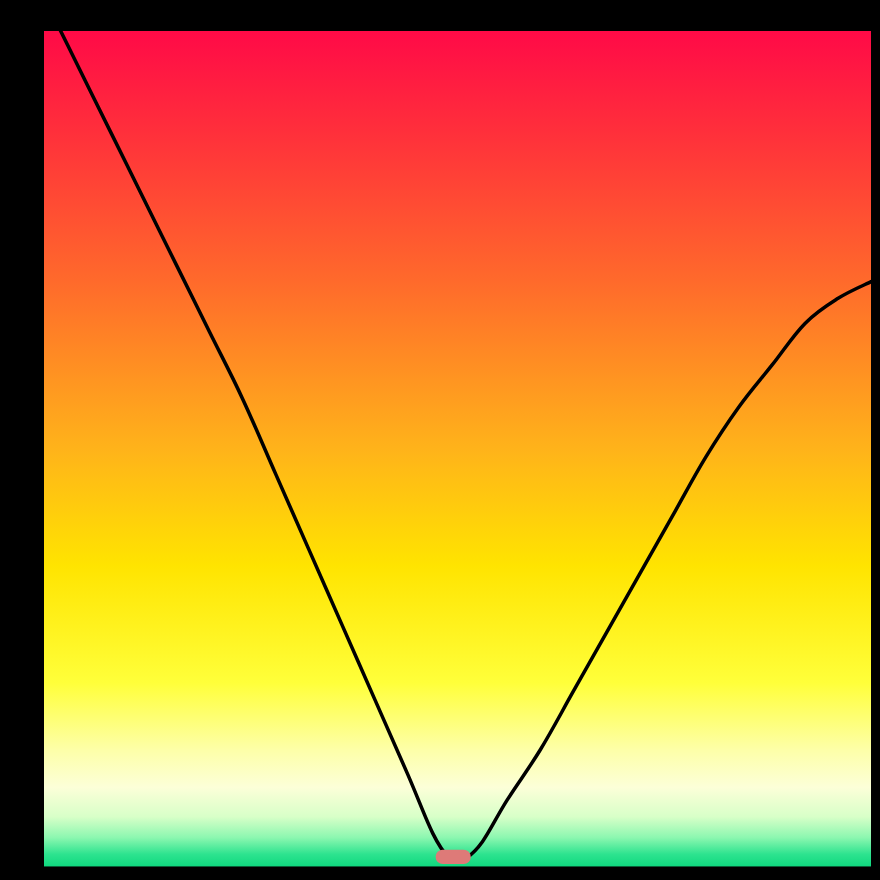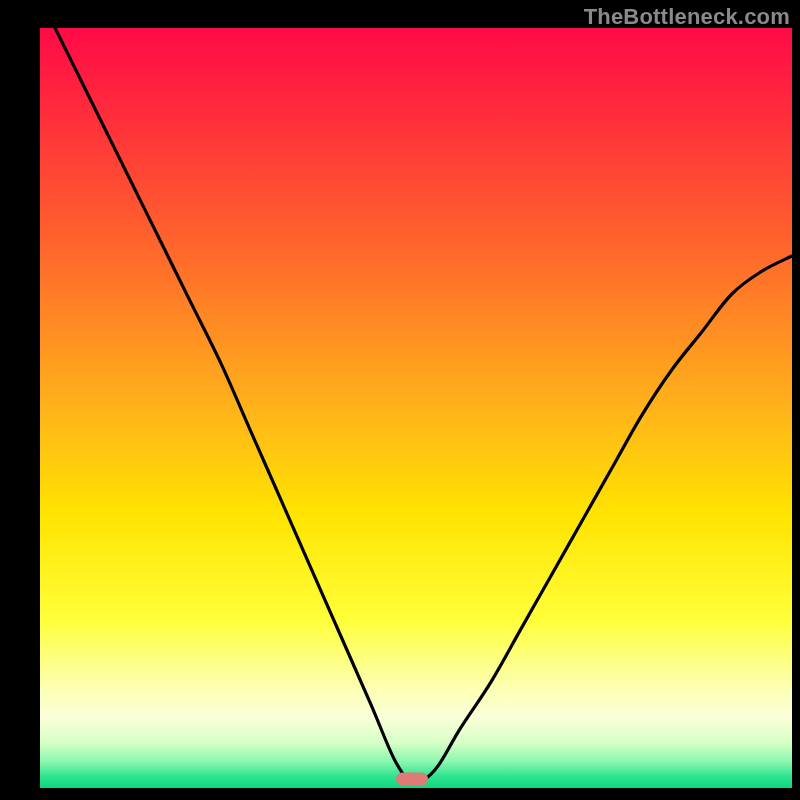--- a/index.html
+++ b/index.html
@@ -78,15 +78,14 @@
     </svg>
 
     <svg class="curve" viewBox="0 0 752 760" preserveAspectRatio="none" width="752" height="760">
       <path id="curve-path" d="M 0 -30.399999999999977 C 5.41 -19.46, 19.25 8.51, 30.08 30.40 C 40.91 52.29, 49.33 69.31, 60.16 91.20 C 70.99 113.09, 79.41 130.11, 90.24 152.00 C 101.07 173.89, 109.49 190.91, 120.32 212.80 C 131.15 234.69, 139.57 251.71, 150.40 273.60 C 161.23 295.49, 169.65 311.14, 180.48 334.40 C 191.31 357.66, 199.73 378.18, 210.56 402.80 C 221.39 427.42, 229.81 446.58, 240.64 471.20 C 251.47 495.82, 259.89 514.98, 270.72 539.60 C 281.55 564.22, 289.97 583.38, 300.80 608.00 C 311.63 632.62, 321.40 654.51, 330.88 676.40 C 340.36 698.29, 346.67 715.92, 353.44 729.60 C 360.21 743.28, 364.42 748.30, 368.48 752.40 C 372.54 756.50, 373.29 752.40, 376.00 752.40 C 378.71 752.40, 379.46 755.14, 383.52 752.40 C 387.58 749.66, 391.79 746.78, 398.56 737.20 C 405.33 727.62, 411.64 714.25, 421.12 699.20 C 430.60 684.15, 440.37 671.38, 451.20 653.60 C 462.03 635.82, 470.45 619.55, 481.28 600.40 C 492.11 581.25, 500.53 566.35, 511.36 547.20 C 522.19 528.05, 530.61 513.15, 541.44 494.00 C 552.27 474.85, 560.69 459.95, 571.52 440.80 C 582.35 421.65, 590.77 405.38, 601.60 387.60 C 612.43 369.82, 620.85 357.05, 631.68 342.00 C 642.51 326.95, 650.93 317.68, 661.76 304.00 C 672.59 290.32, 681.01 276.94, 691.84 266.00 C 702.67 255.06, 711.09 250.04, 721.92 243.20 C 732.75 236.36, 746.59 230.74, 752.00 228.00" fill="none" stroke="#000" stroke-width="3.2" stroke-linecap="round" stroke-linejoin="round"></path>
     </svg>
 
     <div class="marker" id="marker" style="left: 372.24px; top: 750.88px; background: rgb(222, 122, 120);"></div>
 
   </div>
 
-  <div class="watermark">TheBottleneck.com</div>
 
 </div>
 
 </body></html>

